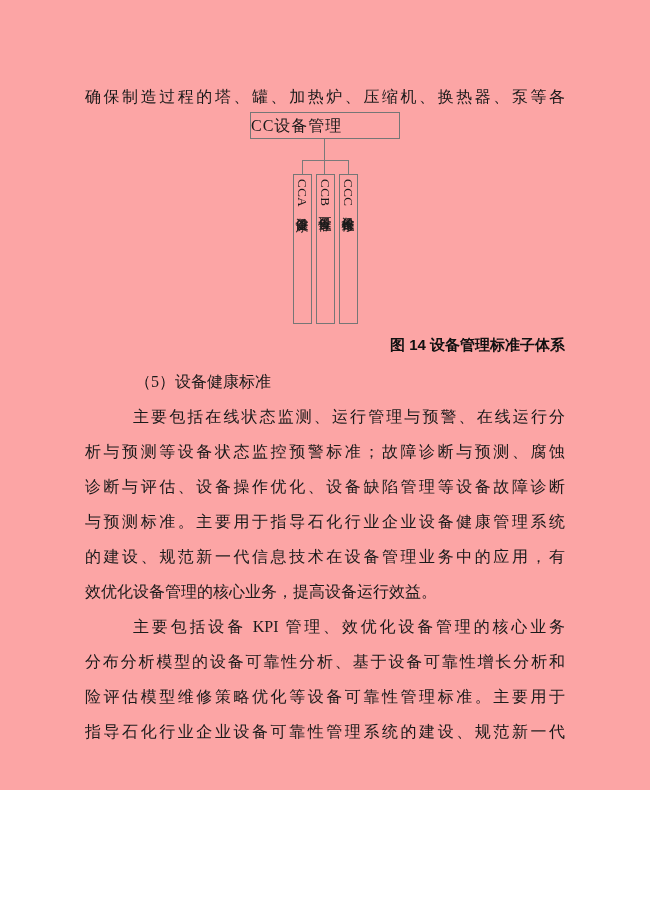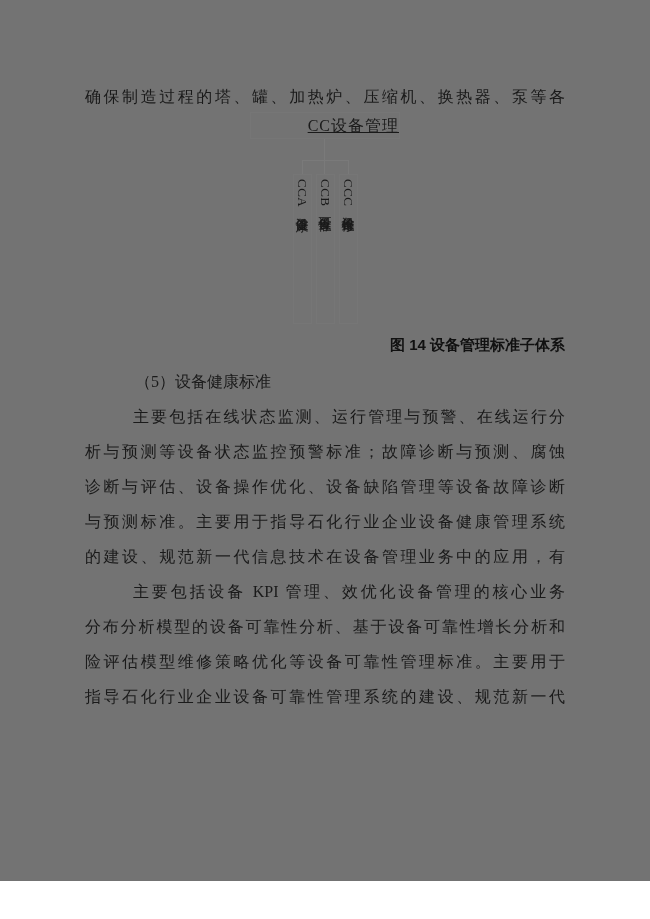--- a/index.html
+++ b/index.html
@@ -1,20 +1,20 @@
 <!DOCTYPE html>
 <html lang="zh"><head>
 <meta charset="utf-8">
 <style>
   html, body { margin: 0; padding: 0; background: #ffffff; }
   .page {
     position: relative;
     width: 650px;
-    height: 881px;
-    background: #737373;
+    height: 790px;
+    background: #fca5a5;
     overflow: hidden;
     font-family: "Liberation Serif", "DejaVu Serif", serif;
     color: #1a1a1a;
   }
   .content {
     padding: 78px 85px 0 85px;
   }
   .line {
     font-size: 16px;
     line-height: 35px;
@@ -41,25 +41,24 @@
     width: 150px;
     height: 214px;
     margin: -4px auto 0 auto;
   }
   .root-box {
     position: absolute;
     left: 0; top: 0;
     width: 148px;
     height: 25px;
     border: 1px solid #767676;
-    text-align: right;
+    text-align: left;
     line-height: 25px;
     font-size: 16px;
     letter-spacing: 1px;
-    text-decoration: underline;
   }
   .conn { position: absolute; background: #7a7a7a; }
   .conn-v   { left: 74px; top: 27px;  width: 1px;  height: 21px; }
   .conn-h   { left: 52px; top: 48px;  width: 47px; height: 1px;  }
   .stub-1   { left: 52px; top: 48px;  width: 1px;  height: 14px; }
   .stub-2   { left: 74px; top: 48px;  width: 1px;  height: 14px; }
   .stub-3   { left: 98px; top: 48px;  width: 1px;  height: 14px; }
   .children {
     position: absolute;
     left: 0; top: 62px;
@@ -125,20 +124,21 @@
 
     <div class="caption">图 14 设备管理标准子体系</div>
 
     <div class="heading">（5）设备健康标准</div>
     <div>
       <div class="line just indent">主要包括在线状态监测、运行管理与预警、在线运行分</div>
       <div class="line just">析与预测等设备状态监控预警标准；故障诊断与预测、腐蚀</div>
       <div class="line just">诊断与评估、设备操作优化、设备缺陷管理等设备故障诊断</div>
       <div class="line just">与预测标准。主要用于指导石化行业企业设备健康管理系统</div>
       <div class="line just">的建设、规范新一代信息技术在设备管理业务中的应用，有</div>
+      <div class="line">效优化设备管理的核心业务，提高设备运行效益。</div>
     </div>
 
     <div>
       <div class="line just indent">主要包括设备 KPI 管理、效优化设备管理的核心业务</div>
       <div class="line just">分布分析模型的设备可靠性分析、基于设备可靠性增长分析和</div>
       <div class="line just">险评估模型维修策略优化等设备可靠性管理标准。主要用于</div>
       <div class="line just">指导石化行业企业设备可靠性管理系统的建设、规范新一代</div>
     </div>
 
   </div>

